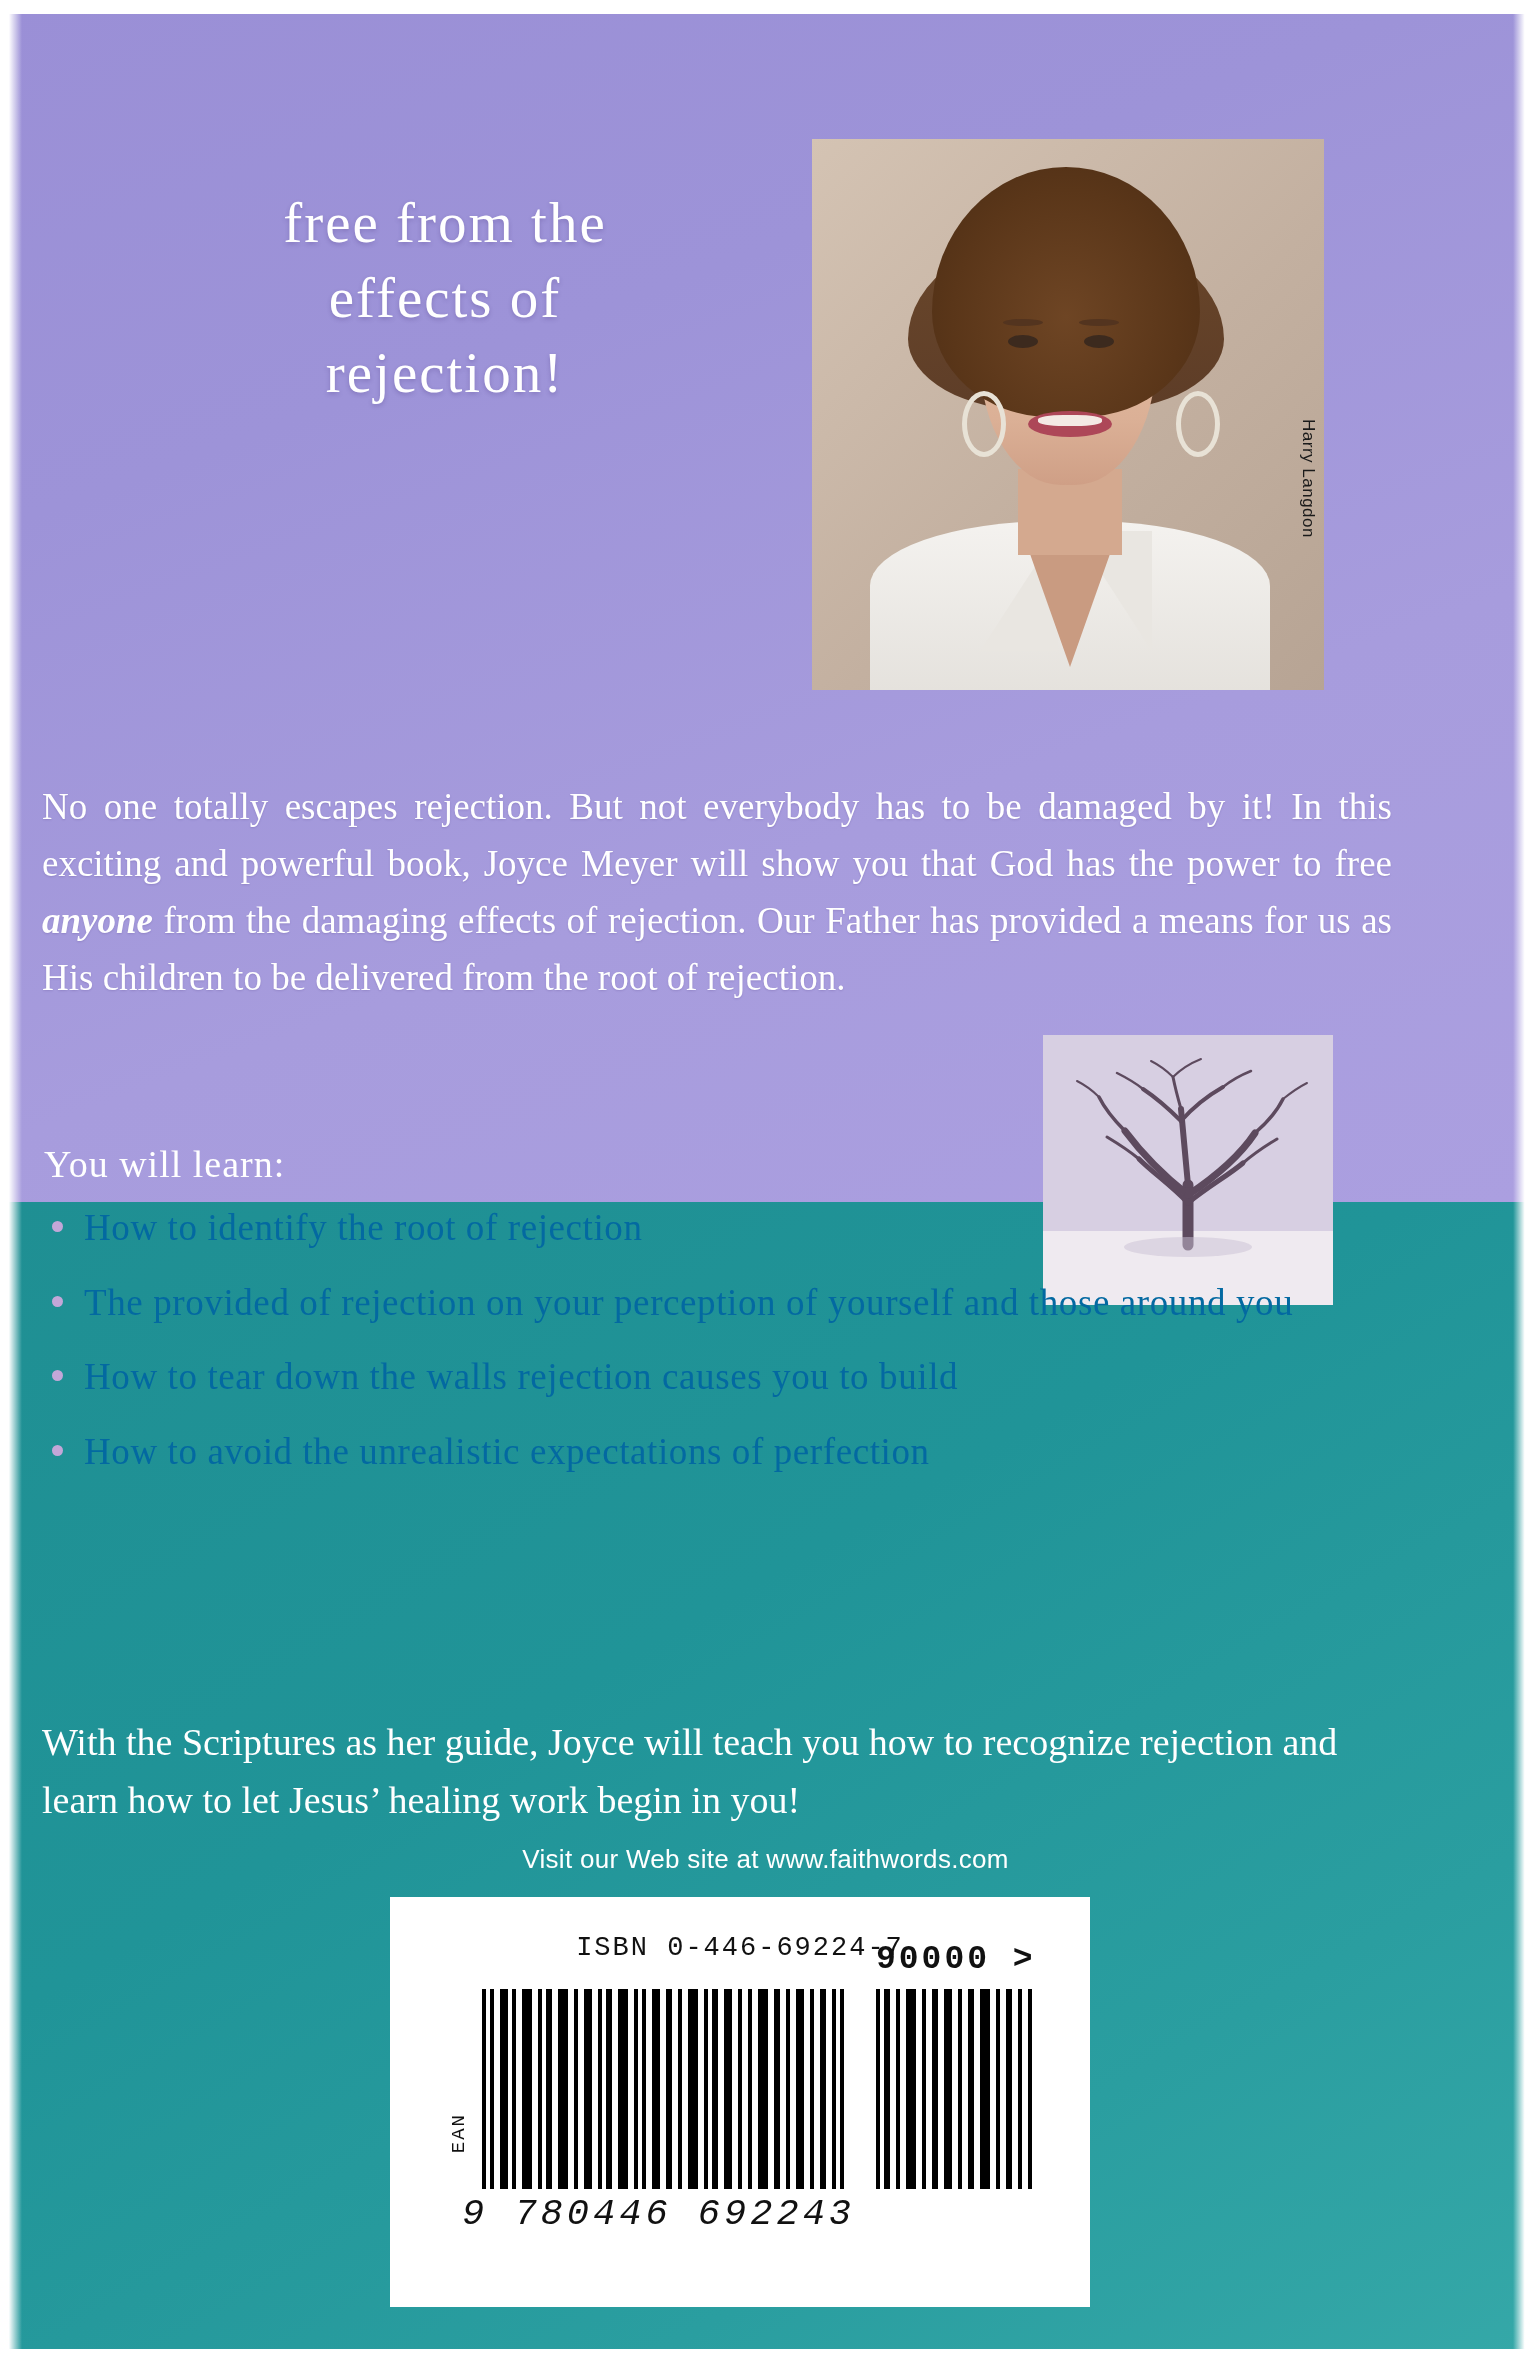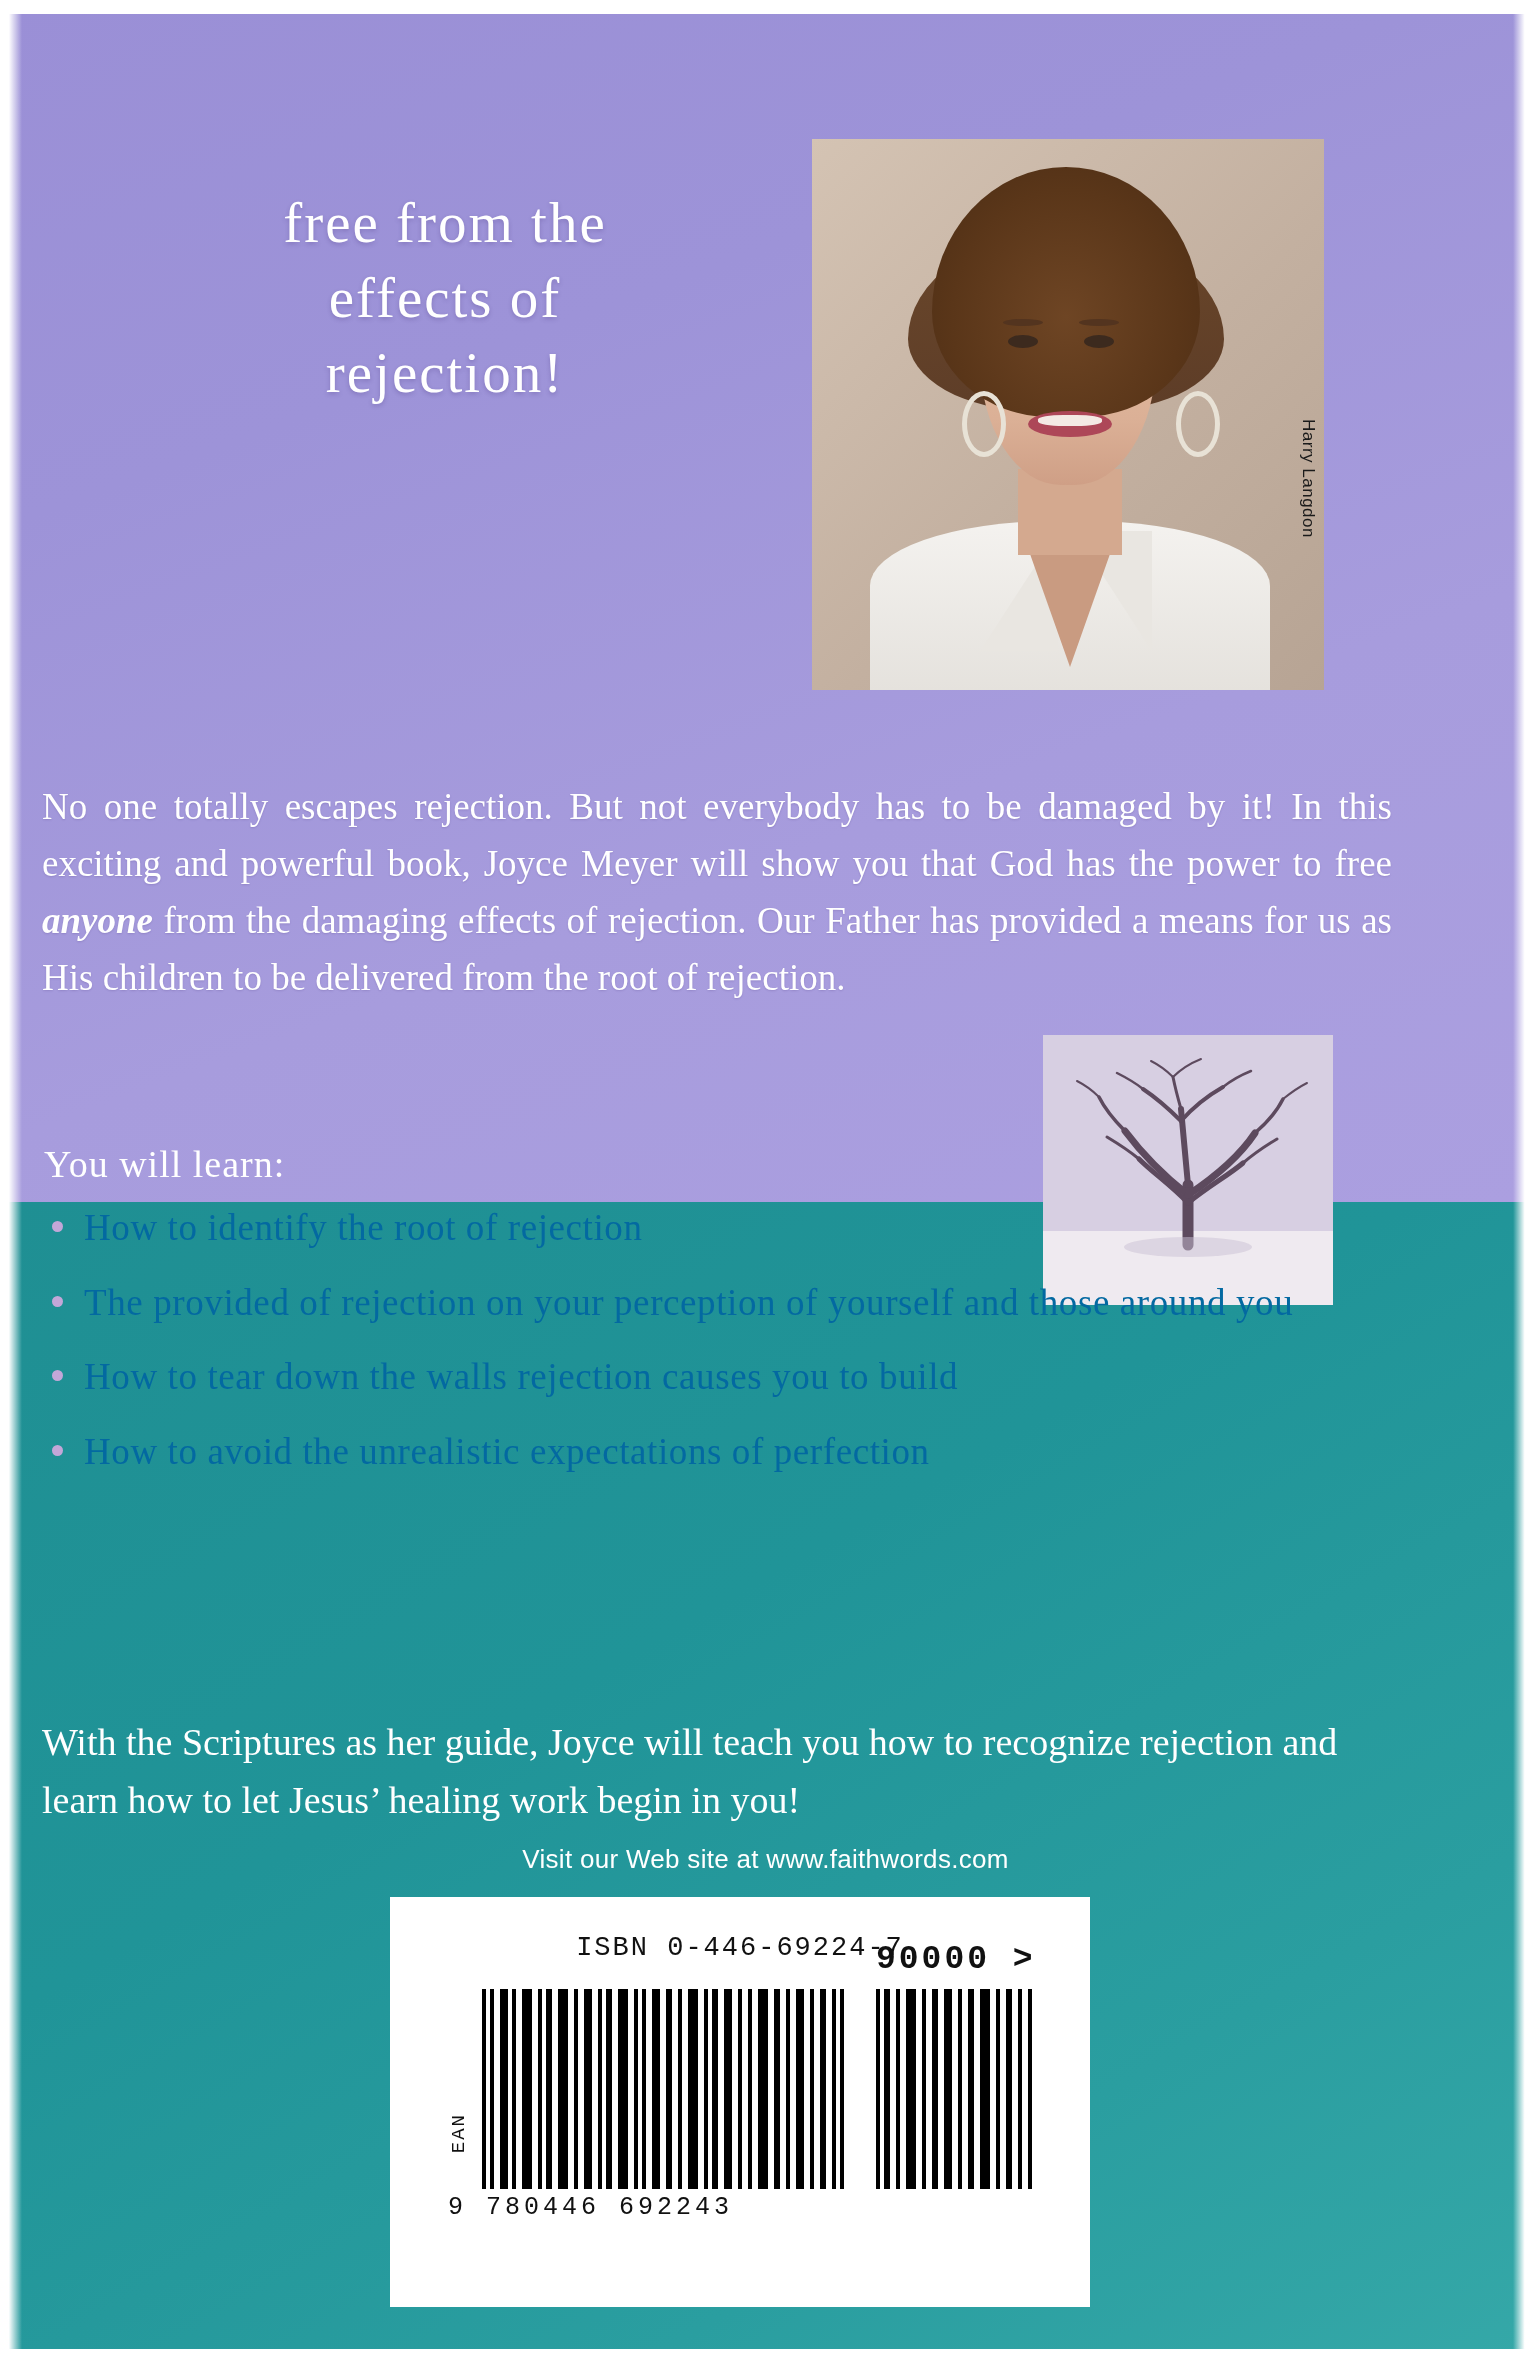--- a/index.html
+++ b/index.html
@@ -349,27 +349,28 @@
     height: 200px;
   }
   .bar {
     position: absolute;
     top: 0;
     background: #000;
     height: 100%;
   }
   .ean-digits {
     position: absolute;
-    left: 58px;
+    left: 72px;
     top: 296px;
     width: 400px;
     font-family: "Liberation Mono", monospace;
-    font-size: 25px;
+    font-size: 37px;
     letter-spacing: 4px;
     color: #111;
+    font-style: italic;
   }
   .addon-digits {
     position: absolute;
     left: 486px;
     top: 44px;
     font-family: "Liberation Mono", monospace;
     font-size: 33px;
     letter-spacing: 3px;
     color: #111;
     font-weight: bold;

